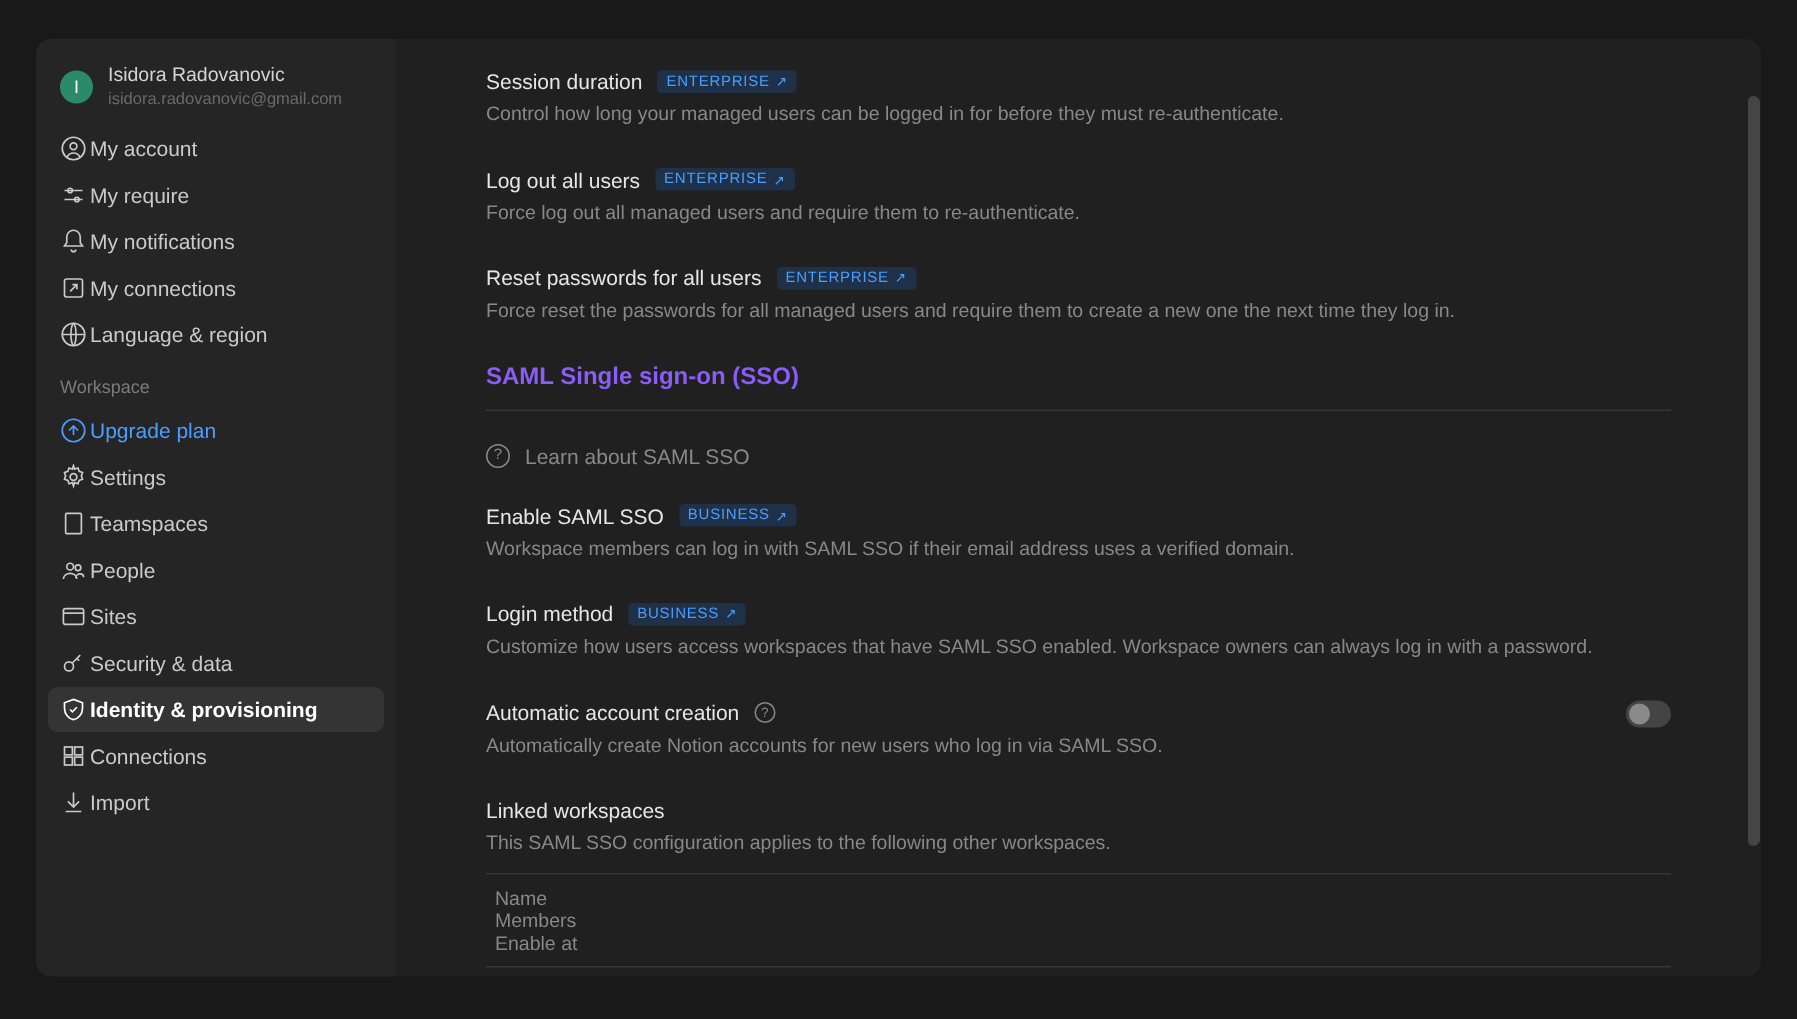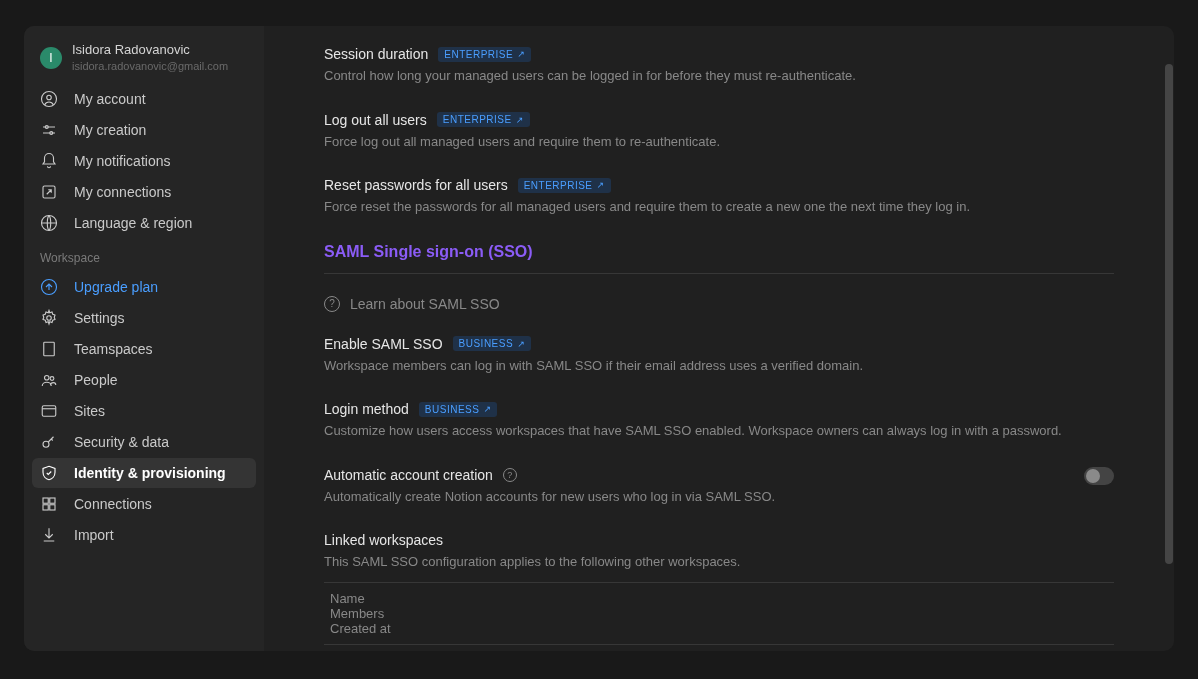--- a/index.html
+++ b/index.html
@@ -81,21 +81,21 @@
 
 .user-email {
   font-size: 11px;
   color: #6a6a6a;
   line-height: 1.3;
 }
 
 .nav-item {
   display: flex;
   align-items: center;
-  gap: 16px;
+  gap: 2px;
   padding: 6px 8px;
   border-radius: 6px;
   cursor: pointer;
   color: #cacaca;
   margin: 1px 0;
 }
 
 .nav-item.active {
   background: #343434;
   color: #ffffff;
@@ -328,21 +328,21 @@
 
     <div class="nav-item">
       <span class="nav-icon">
         <svg viewBox="0 0 24 24">
             <line x1="4" y1="8" x2="20" y2="8"></line>
             <line x1="4" y1="16" x2="20" y2="16"></line>
             <circle cx="9" cy="8" r="2"></circle>
             <circle cx="15" cy="16" r="2"></circle>
           </svg>
       </span>
-      <span class="nav-label">My creation</span>
+      <span class="nav-label">My require</span>
     </div>
 
     <div class="nav-item">
       <span class="nav-icon">
         <svg viewBox="0 0 24 24">
             <path d="M6 8a6 6 0 0112 0v5l2 3H4l2-3V8z"></path>
             <path d="M10 19a2 2 0 004 0"></path>
           </svg>
       </span>
       <span class="nav-label">My notifications</span>
@@ -546,21 +546,21 @@
     <div class="setting-block">
       <div class="setting-title-row">
         <span class="setting-title">Linked workspaces</span>
       </div>
       <div class="setting-desc">This SAML SSO configuration applies to the following other workspaces.</div>
 
       <div class="table-wrap">
         <div class="table-header">
           <div class="th th-name">Name</div>
           <div class="th th-members">Members</div>
-          <div class="th th-created">Created at</div>
+          <div class="th th-created">Enable at</div>
         </div>
         <div class="table-empty">No linked workspaces.</div>
       </div>
     </div>
 
   </div>
 
   <div class="scrollbar-indicator"></div>
 </div>
 

